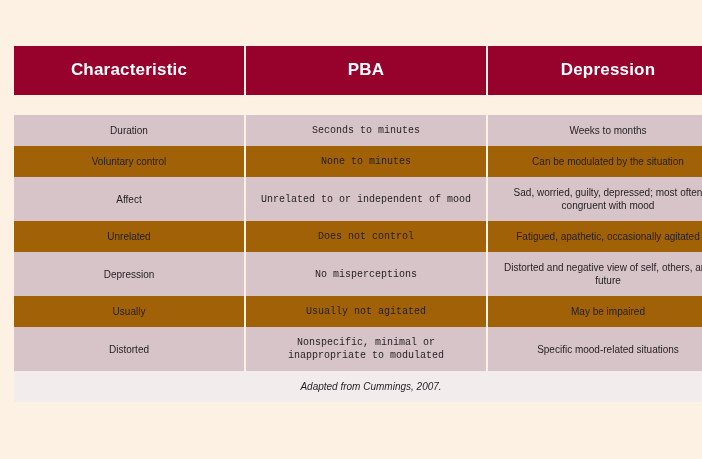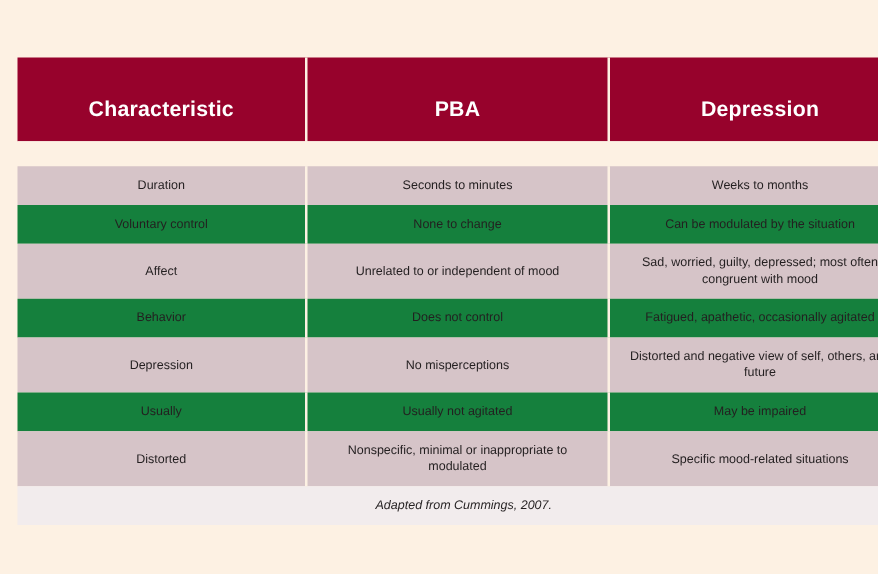--- a/index.html
+++ b/index.html
@@ -30,21 +30,21 @@
     border-collapse: collapse;
     width: 674px;
     table-layout: fixed;
   }
   table.comparison th {
     background: #97022c;
     color: #ffffff;
     font-size: 17px;
     font-weight: bold;
     text-align: center;
-    padding: 32px 6px 15px 6px;
+    padding: 14px 6px 15px 6px;
     border-right: 2px solid #fdf1e3;
     letter-spacing: 0.2px;
   }
   table.comparison th:last-child {
     border-right: none;
   }
   table.comparison td {
     font-size: 10px;
     color: #231f20;
     text-align: center;
@@ -53,27 +53,28 @@
     line-height: 1.3;
     vertical-align: middle;
   }
   table.comparison td:last-child {
     border-right: none;
   }
   tr.shade td {
     background: #d6c4c8;
   }
   tr.plain td {
-    background: #15803d;
+    background: #a16207;
   }
   td.char-cell {
     width: 218px;
   }
   td.pba-cell {
     width: 228px;
+    font-family: Liberation Mono, monospace;
   }
   td.dep-cell {
     width: 228px;
   }
   th.char-head { width: 218px; }
   th.pba-head { width: 228px; }
   th.dep-head { width: 228px; }
   .footnote-row td {
     background: #f2eced;
     text-align: left;
@@ -109,30 +110,30 @@
           <td></td>
           <td></td>
         </tr>
         <tr class="shade">
           <td class="char-cell">Duration</td>
           <td class="pba-cell">Seconds to minutes</td>
           <td class="dep-cell">Weeks to months</td>
         </tr>
         <tr class="plain">
           <td class="char-cell">Voluntary control</td>
-          <td class="pba-cell">None to change</td>
+          <td class="pba-cell">None to minutes</td>
           <td class="dep-cell">Can be modulated by the situation</td>
         </tr>
         <tr class="shade">
           <td class="char-cell">Affect</td>
           <td class="pba-cell">Unrelated to or independent of mood</td>
           <td class="dep-cell">Sad, worried, guilty, depressed; most often congruent with mood</td>
         </tr>
         <tr class="plain">
-          <td class="char-cell">Behavior</td>
+          <td class="char-cell">Unrelated</td>
           <td class="pba-cell">Does not control</td>
           <td class="dep-cell">Fatigued, apathetic, occasionally agitated</td>
         </tr>
         <tr class="shade">
           <td class="char-cell">Depression</td>
           <td class="pba-cell">No misperceptions</td>
           <td class="dep-cell">Distorted and negative view of self, others, and future</td>
         </tr>
         <tr class="plain">
           <td class="char-cell">Usually</td>

